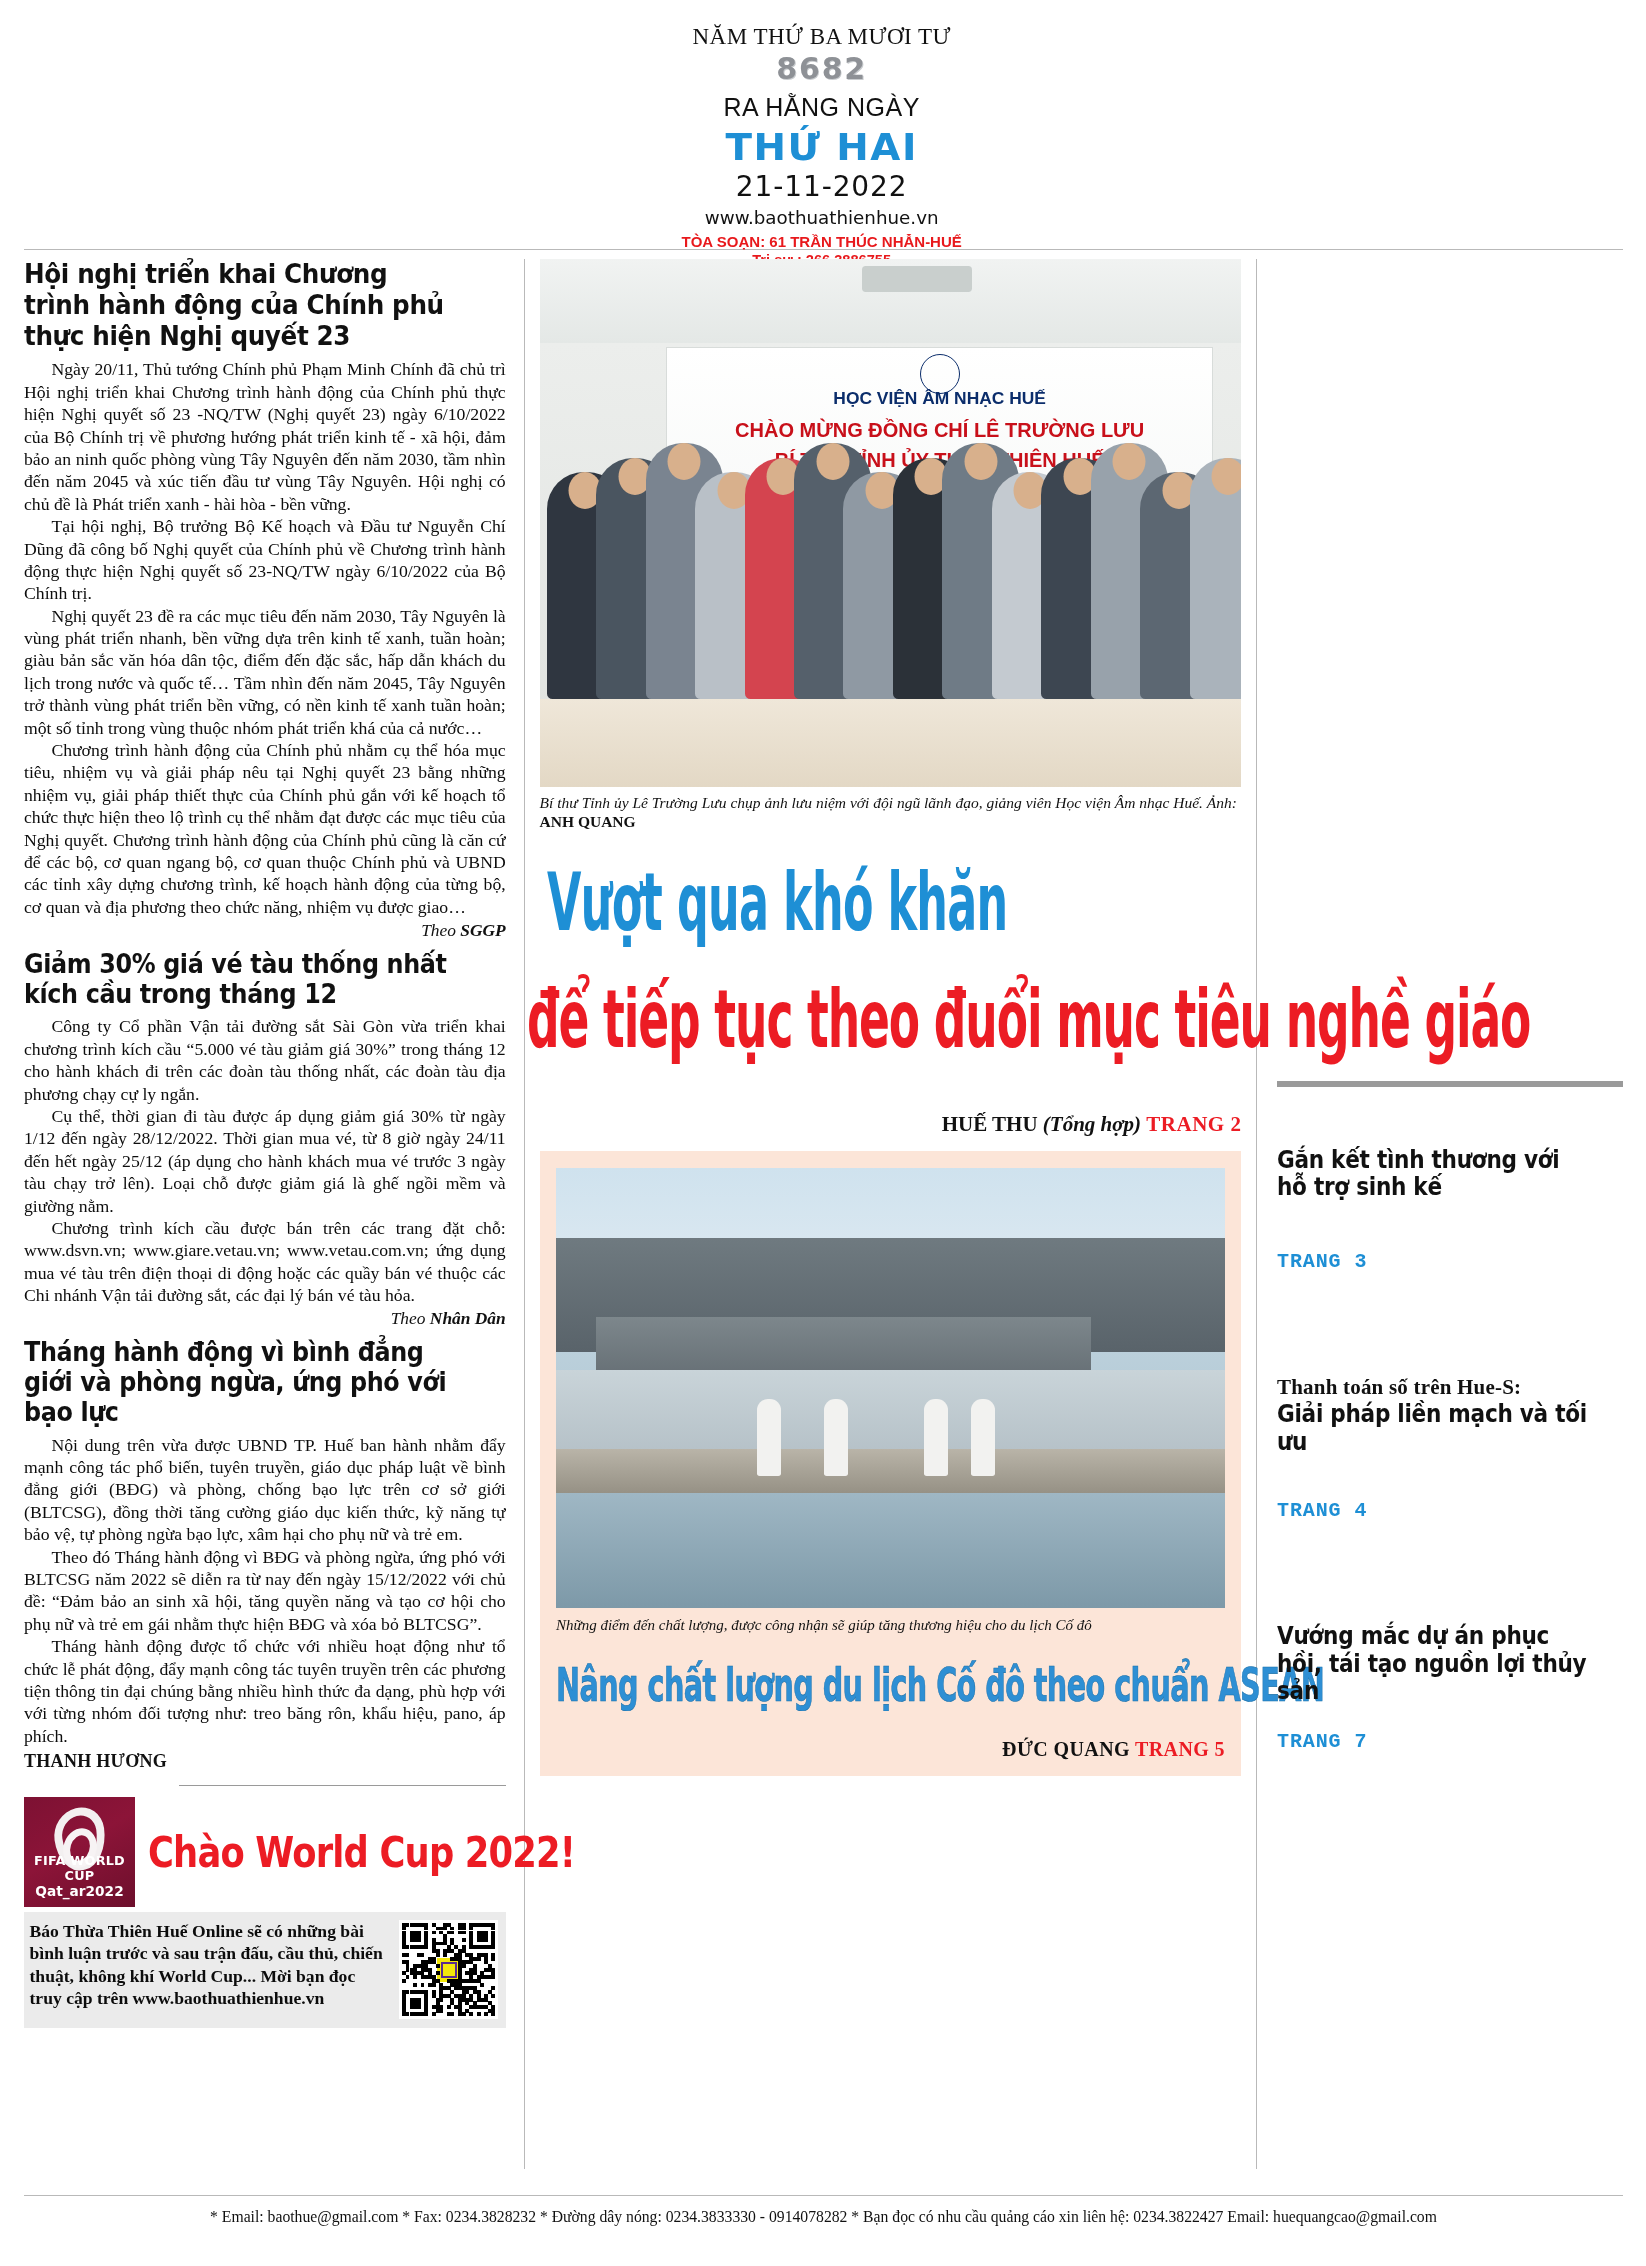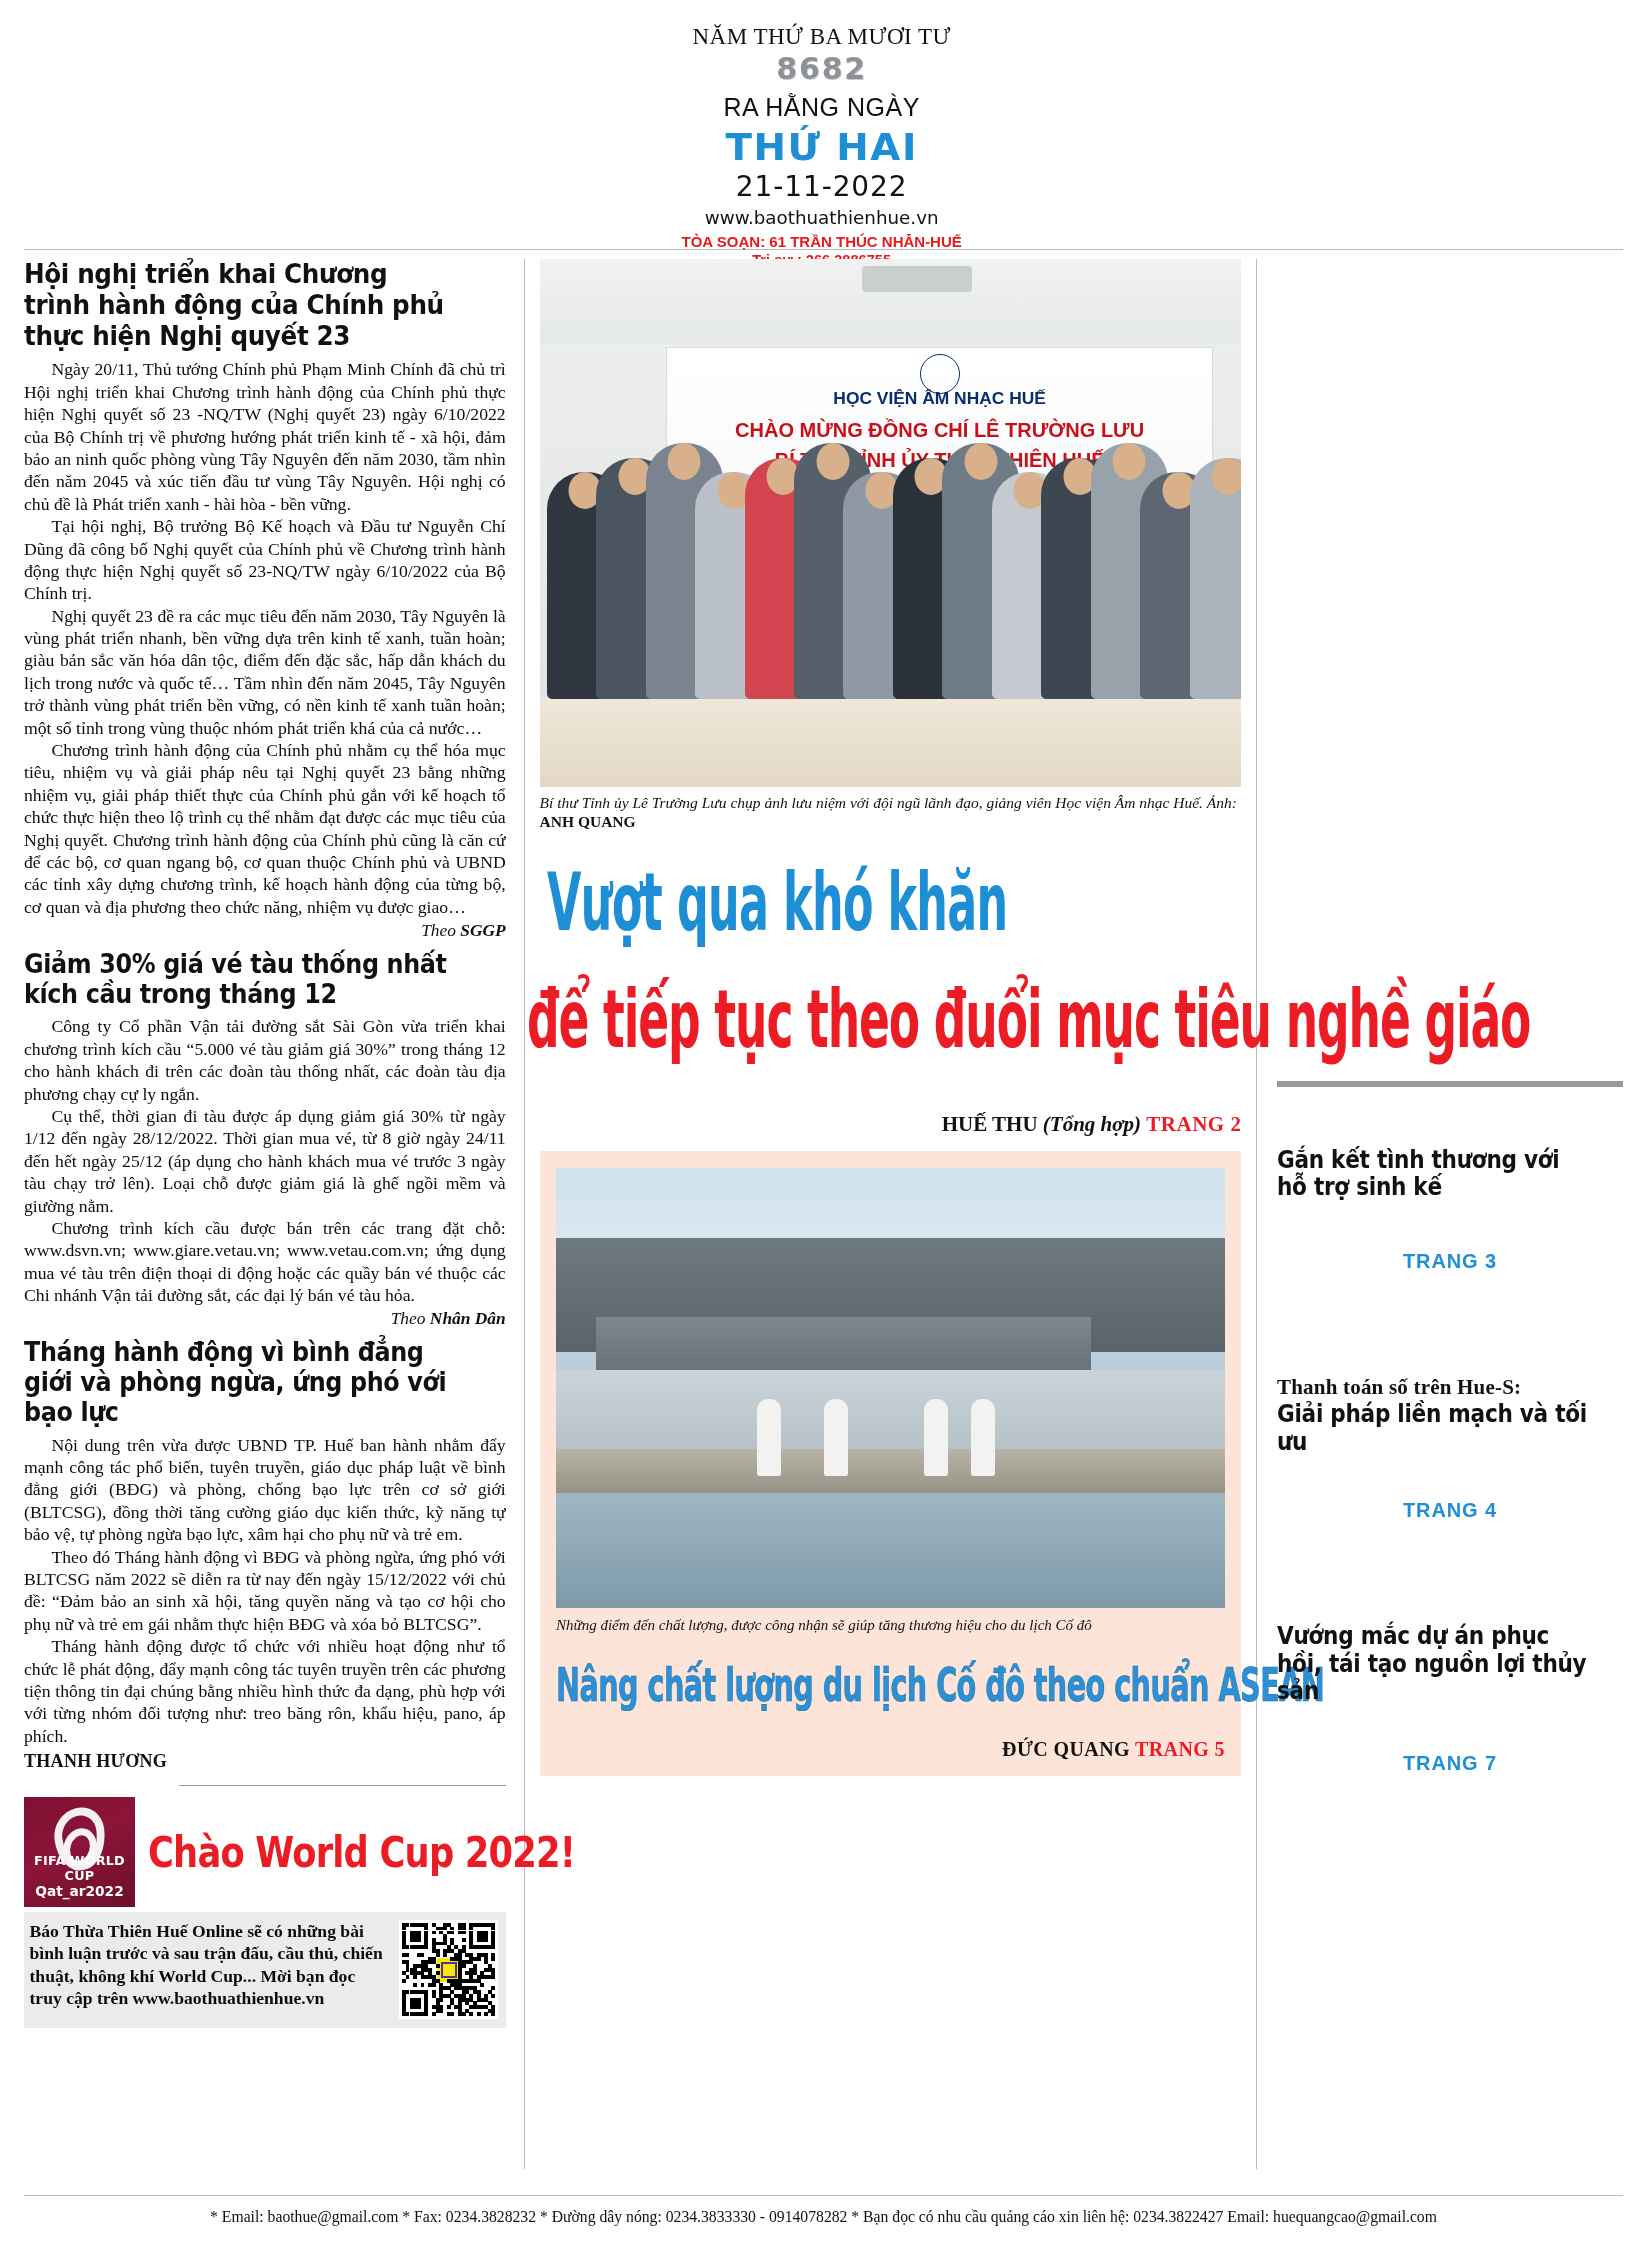--- a/index.html
+++ b/index.html
@@ -373,25 +373,25 @@
   }
   .rc-kicker {
     font-family: "Liberation Serif", serif;
     font-weight: 700;
     font-size: 21px;
     color: #111;
     letter-spacing: 0.2px;
     margin-bottom: 0.9px;
   }
   .rc-page {
-    font-family: Liberation Sans, sans-serif;
+    font-family: Liberation Mono, monospace;
     font-weight: 700;
     font-size: 20px;
     color: #1e8fd5;
-    text-align: center;
+    text-align: left;
     letter-spacing: 0.9px;
   }
 
   
   .footer {
     position: absolute;
     left: 24px; right: 24px; bottom: 41px;
   }
   .footer-rule { border-top: 0.9px solid #b9b9b9; }
   .footer-text {
@@ -962,21 +962,21 @@
       </div>
 
       <div class="rc-block" style="margin-top:102px">
         <div class="rc-kicker">Thanh toán số trên Hue-S:</div>
         <div class="rc-head">Giải pháp liền mạch và tối ưu</div>
         <div class="rc-page" style="margin-top:42px">TRANG 4</div>
       </div>
 
       <div class="rc-block" style="margin-top:101px">
         <div class="rc-head">Vướng mắc dự án phục hồi, tái tạo nguồn lợi thủy sản</div>
-        <div class="rc-page" style="margin-top:46px">TRANG 7</div>
+        <div class="rc-page" style="margin-top:24px">TRANG 7</div>
       </div>
     </div>
   </div>
 
   <div class="footer">
     <div class="footer-rule"></div>
     <div class="footer-text">* Email: baothue@gmail.com * Fax: 0234.3828232 * Đường dây nóng: 0234.3833330 - 0914078282 * Bạn đọc có nhu cầu quảng cáo xin liên hệ: 0234.3822427 Email: huequangcao@gmail.com</div>
   </div>
 
 </div>

